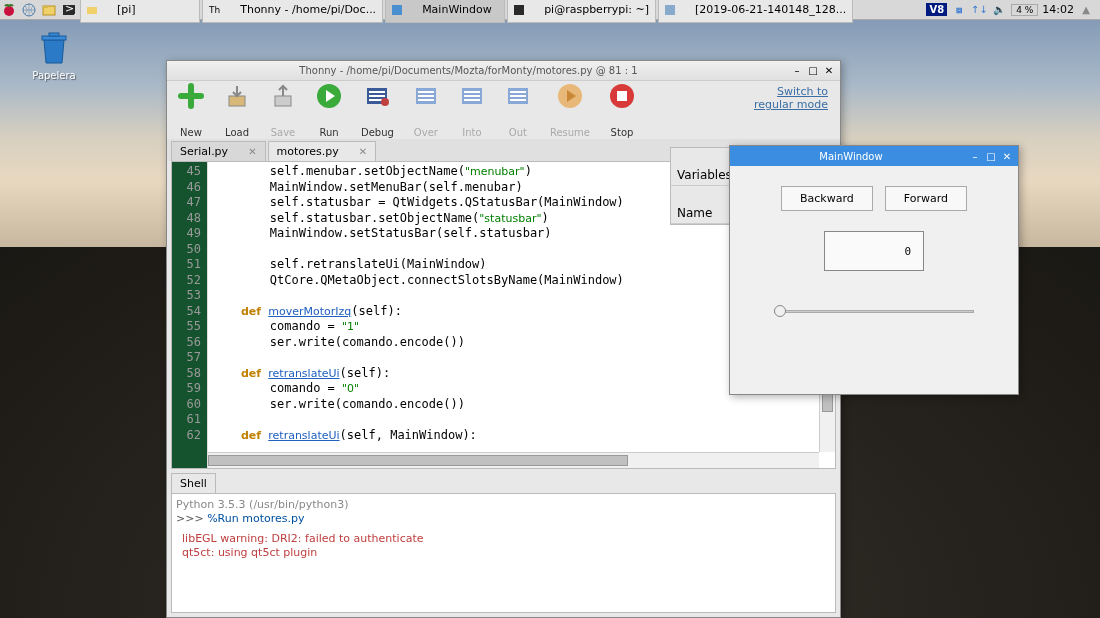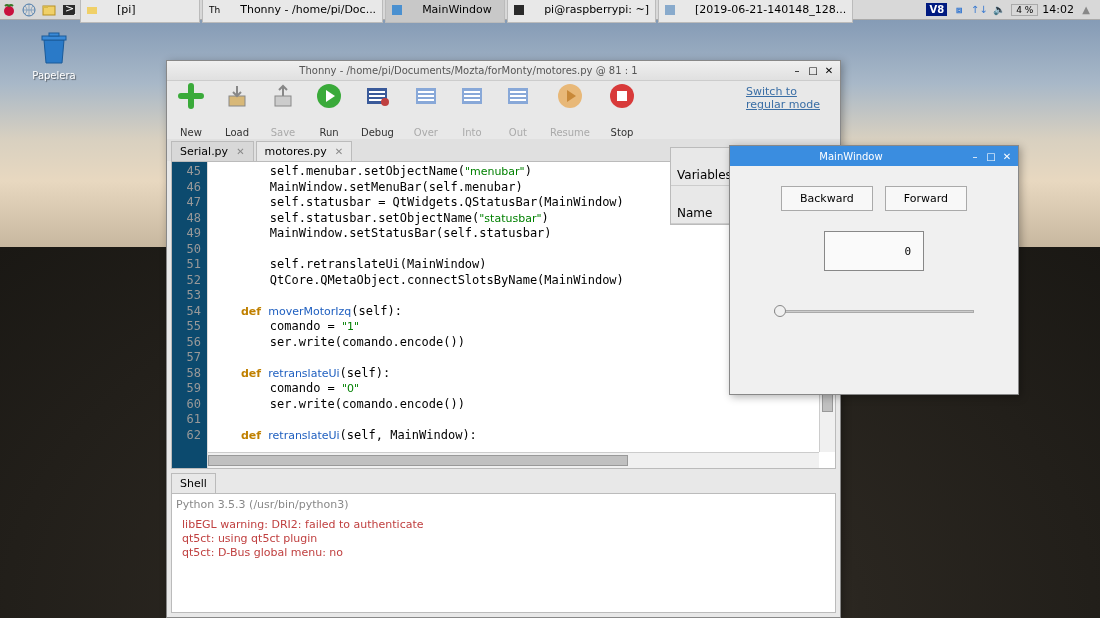--- a/index.html
+++ b/index.html
@@ -25,33 +25,33 @@
 .thonny-window { position: absolute; left: 166px; top: 60px; width: 675px; height: 558px; background: #e8e8e8; border: 1px solid #888; display: flex; flex-direction: column; box-shadow: 2px 2px 8px rgba(0,0,0,0.3); }
 .titlebar { height: 20px; background: linear-gradient(to bottom, #f0f0f0, #e0e0e0); display: flex; align-items: center; padding: 0 4px; border-bottom: 1px solid #ccc; gap: 24px; }
 .titlebar .title { flex: 1; text-align: center; font-size: 10px; color: #555; }
 .titlebar .controls { display: flex; gap: 2px; }
 .titlebar .ctrl { width: 14px; height: 14px; display: flex; align-items: center; justify-content: center; font-size: 10px; cursor: pointer; }
 
 .toolbar { height: 58px; display: flex; align-items: center; padding: 4px 10px; gap: 18px; background: #e8e8e8; position: relative; }
 .tool-btn { display: flex; flex-direction: column; align-items: center; gap: 17px; cursor: pointer; justify-content: space-between; }
 .tool-btn .ico { width: 28px; height: 28px; display: flex; align-items: center; justify-content: center; }
 .tool-btn .lbl { font-size: 10px; color: #333; }
-.tool-link { position: absolute; right: 20px; top: 4px; font-size: 9px; }
+.tool-link { position: absolute; right: 12px; top: 4px; text-align: right; font-size: 9px; }
 .tool-link a { color: #3a6ea5; text-decoration: underline; display: block; }
 
 .tabs-row { height: 22px; display: flex; align-items: flex-end; padding-left: 4px; background: #e0e0e0; }
-.tab { padding: 3px 8px; background: #e8e8e8; border: 1px solid #bbb; border-bottom: none; font-size: 10px; display: flex; align-items: center; gap: 8px; margin-right: 2px; }
+.tab { padding: 3px 8px; background: #e8e8e8; border: 1px solid #bbb; border-bottom: none; font-size: 10px; display: flex; align-items: center; gap: 20px; margin-right: 2px; }
 .tab.inactive { background: #d8d8d8; }
 .tab .close { font-size: 10px; color: #888; }
 
 .editor-area { flex: 1; display: flex; border: 1px solid #bbb; margin: 0 4px; background: white; overflow: hidden; position: relative; }
-.gutter { width: 36px; background: #0c4a6e; border-right: 1px solid #ddd; text-align: right; padding: 2px 6px 2px 2px; color: #999; font-family: "DejaVu Sans Mono", monospace; font-size: 12px; line-height: 15.5px; }
+.gutter { width: 36px; background: #14532d; border-right: 1px solid #ddd; text-align: right; padding: 2px 6px 2px 2px; color: #999; font-family: "DejaVu Sans Mono", monospace; font-size: 12px; line-height: 15.5px; }
 .code { flex: 1; padding: 2px 4px; font-family: "DejaVu Sans Mono", monospace; font-size: 12px; line-height: 15.5px; white-space: pre; overflow: hidden; color: #000; }
 .code .kw { color: #c08000; font-weight: bold; }
-.code .fn { color: #2060c0; }
+.code .fn { color: #2060c0; text-decoration: underline; }
 .code .str { color: #008000; }
 .scrollbar-v { position: absolute; right: 0; top: 0; bottom: 16px; width: 16px; background: #f0f0f0; border-left: 1px solid #ccc; }
 .scrollbar-v .thumb { position: absolute; left: 2px; right: 2px; background: #c0c0c0; border: 1px solid #999; }
 .scrollbar-h { position: absolute; bottom: 0; left: 36px; right: 16px; height: 16px; background: #f0f0f0; border-top: 1px solid #ccc; }
 .scrollbar-h .thumb { position: absolute; top: 2px; bottom: 2px; background: #c0c0c0; border: 1px solid #999; }
 
 .shell-panel { height: 140px; margin: 4px; display: flex; flex-direction: column; }
 .shell-tab { display: flex; }
 .shell-tab .tab { background: #e8e8e8; }
 .shell-content { flex: 1; background: white; border: 1px solid #bbb; padding: 4px; font-family: "DejaVu Sans Mono", monospace; font-size: 11px; line-height: 14px; overflow: hidden; }
@@ -334,24 +334,24 @@
   </div>
 
   <div class="shell-panel">
     <div class="shell-tab">
         <div class="tab">
           <span>Shell</span>
         </div>
       </div>
     <div class="shell-content">
       <div class="gray">Python 3.5.3 (/usr/bin/python3)</div>
+      <div><span class="prompt">&gt;&gt;&gt; </span><span class="mag">%Run motores.py</span></div>
       <div style="height:6px"></div>
       <div class="err">&nbsp;<span>libEGL warning: DRI2: failed to authenticate</span></div>
       <div class="err">&nbsp;<span>qt5ct: using qt5ct plugin</span></div>
-      <div class="err">&nbsp;<span>qt5ct: D-Bus global menu: no</span></div>
     </div>
   </div>
 </div>
 
 <div class="vars-panel">
   <div class="hdr">Variables</div>
   <div class="hdr">Name</div>
 </div>
 
 <div class="mainwindow">

